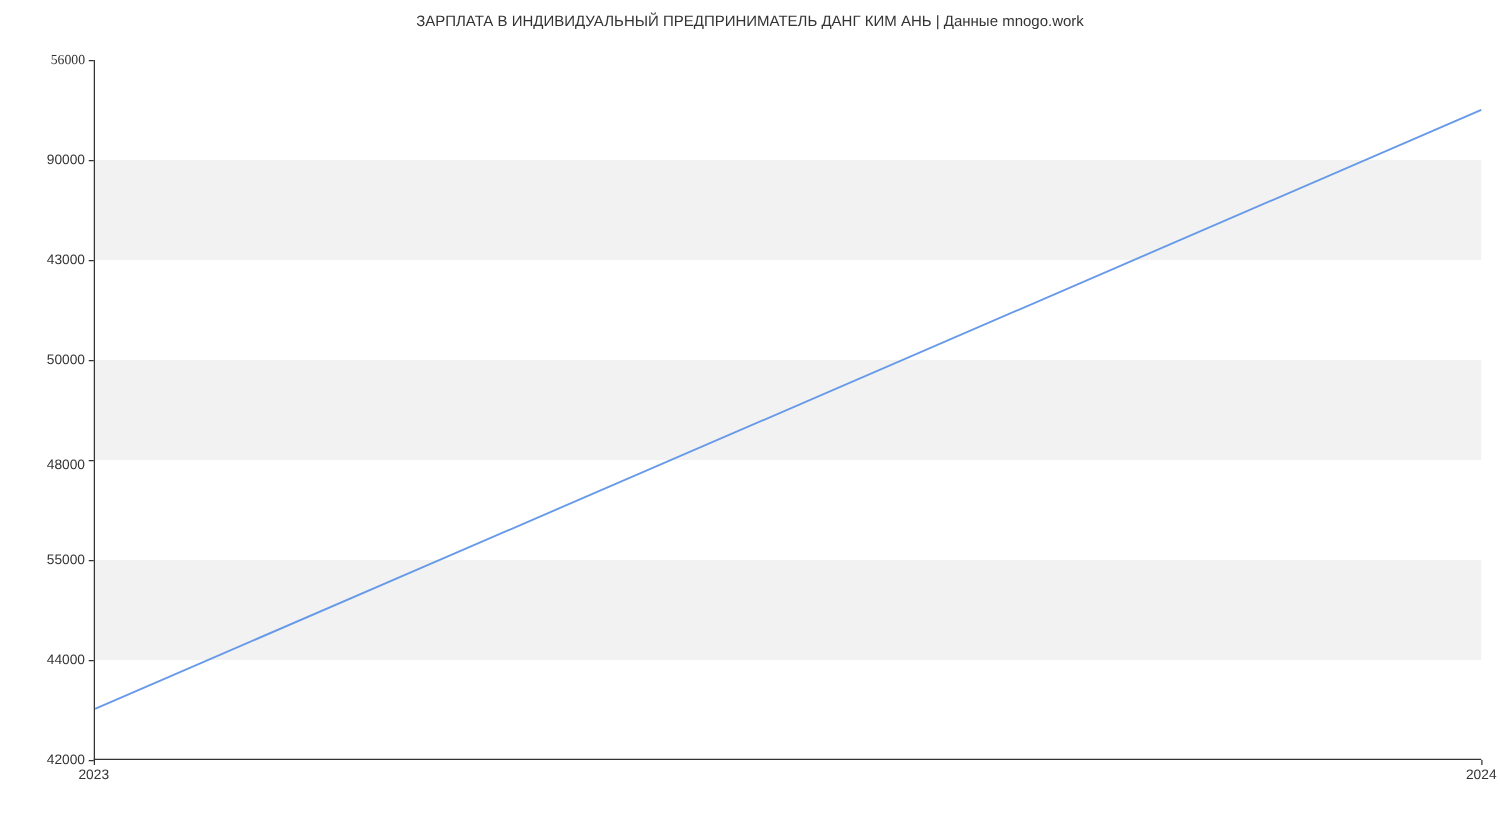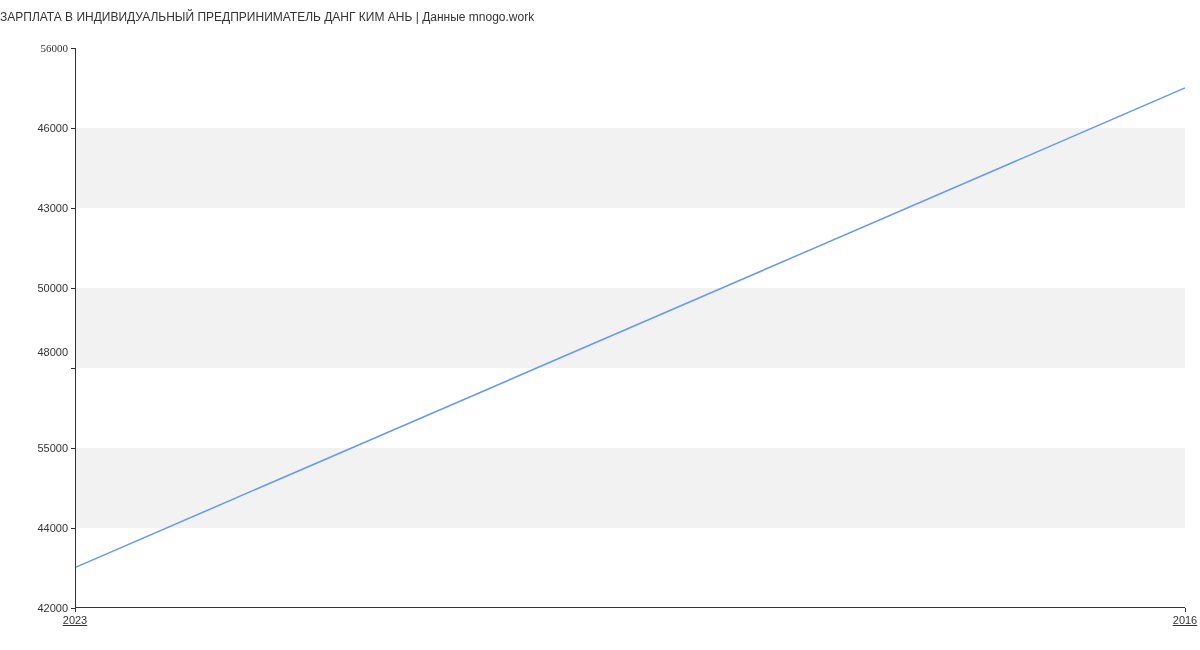--- a/index.html
+++ b/index.html
@@ -8,21 +8,21 @@
       height: 650px;
       background: #fff;
       font-family: Verdana, Geneva, sans-serif;
       position: relative;
     }
     .chart-title {
       position: absolute;
       top: 10px;
       left: 0;
       right: 0;
-      text-align: left;
+      text-align: center;
       font-size: 12px;
       color: #333;
       font-weight: normal;
     }
     .plot-area {
       position: absolute;
       left: 75px;
       top: 48px;
       width: 1110px;
       height: 560px;
@@ -49,21 +49,20 @@
       width: 4px;
       height: 1px;
       background: #333;
     }
     .x-tick-label {
       position: absolute;
       top: 614px;
       font-size: 11px;
       color: #333;
       transform: translateX(-50%);
-      text-decoration: underline;
     }
     .x-tick-mark {
       position: absolute;
       top: 608px;
       width: 1px;
       height: 4px;
       background: #333;
     }
     .line-svg {
       position: absolute;
@@ -92,26 +91,26 @@
     <path class="data-line" id="data-path" d="M0,520L1110,40"></path>
   </svg>
 </div>
 
 <div class="y-tick-label" style="top: 608px;">42000</div>
 <div class="y-tick-mark" style="top: 608px;"></div>
 <div class="y-tick-label" style="top: 528px;">44000</div>
 <div class="y-tick-mark" style="top: 528px;"></div>
 <div class="y-tick-label" style="top: 448px;">55000</div>
 <div class="y-tick-mark" style="top: 448px;"></div>
-<div class="y-tick-label" style="top: 352px;">48000</div>
+<div class="y-tick-label" style="top: 372px;">48000</div>
 <div class="y-tick-mark" style="top: 368px;"></div>
 <div class="y-tick-label" style="top: 288px;">50000</div>
 <div class="y-tick-mark" style="top: 288px;"></div>
 <div class="y-tick-label" style="top: 208px;">43000</div>
 <div class="y-tick-mark" style="top: 208px;"></div>
-<div class="y-tick-label" style="top: 128px;">46000</div>
+<div class="y-tick-label" style="top: 128px;">90000</div>
 <div class="y-tick-mark" style="top: 128px;"></div>
 <div class="y-tick-label" style="top: 48px; font-family: Liberation Serif, serif;">56000</div>
 <div class="y-tick-mark" style="top: 48px;"></div>
 <div class="x-tick-label" style="left: 75px;">2023</div>
 <div class="x-tick-mark" style="left: 75px;"></div>
-<div class="x-tick-label" style="left: 1185px;">2016</div>
+<div class="x-tick-label" style="left: 1185px;">2024</div>
 <div class="x-tick-mark" style="left: 1185px;"></div>
 
 </body></html>

